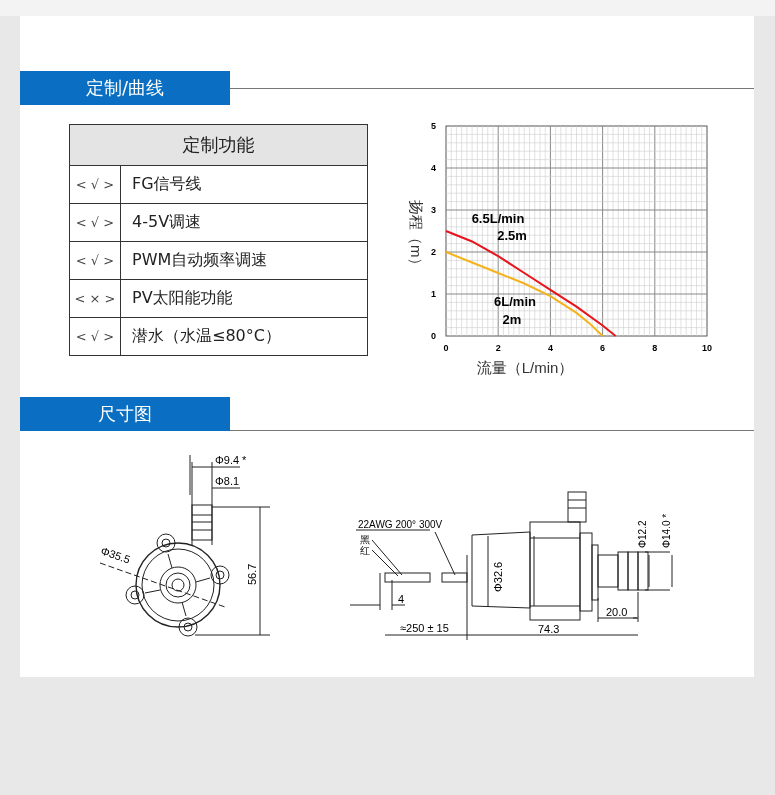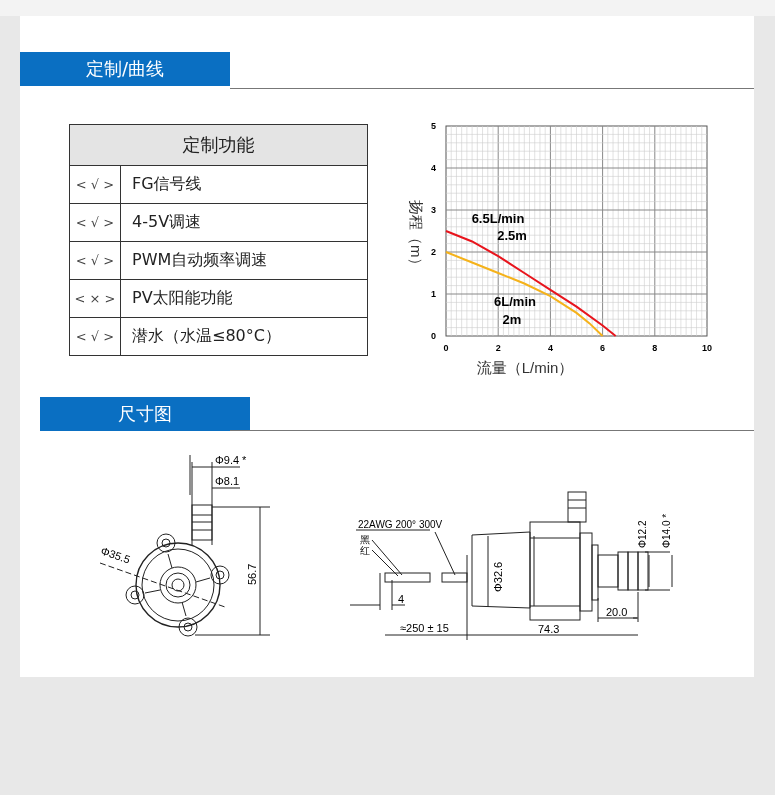--- a/index.html
+++ b/index.html
@@ -16,21 +16,21 @@
   .chart { position:absolute; left:395px; top:115px; }
   .drawing { position:absolute; }
   svg text { font-family:"Liberation Sans", sans-serif; }
 </style>
 </head>
 <body>
 
 <div class="topfade"></div>
 <div class="card"></div>
 
-<div class="sec-header" style="top:52px;">定制/曲线</div>
+<div class="sec-header" style="top:71px;">定制/曲线</div>
 <div class="sec-line" style="top:88px;"></div>
 
 <table class="feat">
   <thead>
     <tr>
         <th colspan="2">定制功能</th>
       </tr>
   </thead>
   <tbody>
     <tr>
@@ -152,21 +152,21 @@
       <polyline points="51,137 77.1,147.5 103.2,158 129.3,168.5 155.4,181.1 181.5,197.9 194.55,208.4 207.6,221" fill="none" stroke="#f5b21a" stroke-width="2"></polyline>
     </g>
   <text x="103" y="108" font-size="13" font-weight="bold" text-anchor="middle">6.5L/min</text>
   <text x="117" y="125" font-size="13" font-weight="bold" text-anchor="middle">2.5m</text>
   <text x="120" y="191" font-size="13" font-weight="bold" text-anchor="middle">6L/min</text>
   <text x="117" y="209" font-size="13" font-weight="bold" text-anchor="middle">2m</text>
   <text x="130" y="258" font-size="15" fill="#333" text-anchor="middle" font-family="DejaVu Sans, sans-serif">流量（L/min）</text>
   <text x="0" y="0" font-size="15" fill="#333" font-family="DejaVu Sans, sans-serif" transform="translate(16,85) rotate(90)">扬程（m）</text>
 </svg>
 
-<div class="sec-header" style="top:397px;margin-left:20px;">尺寸图</div>
+<div class="sec-header" style="top:397px;">尺寸图</div>
 <div class="sec-line" style="top:430px;"></div>
 
 <svg class="drawing" style="left:90px;top:450px;" width="200" height="200" viewBox="0 0 200 200">
   <g stroke="#222" fill="none" stroke-width="1">
 
     <line x1="102" y1="12" x2="102" y2="95"></line>
     <line x1="122" y1="12" x2="122" y2="95"></line>
     <line x1="100" y1="5" x2="100" y2="45"></line>
     <line x1="102" y1="17" x2="150" y2="17"></line>
     <line x1="122" y1="38" x2="150" y2="38"></line>

